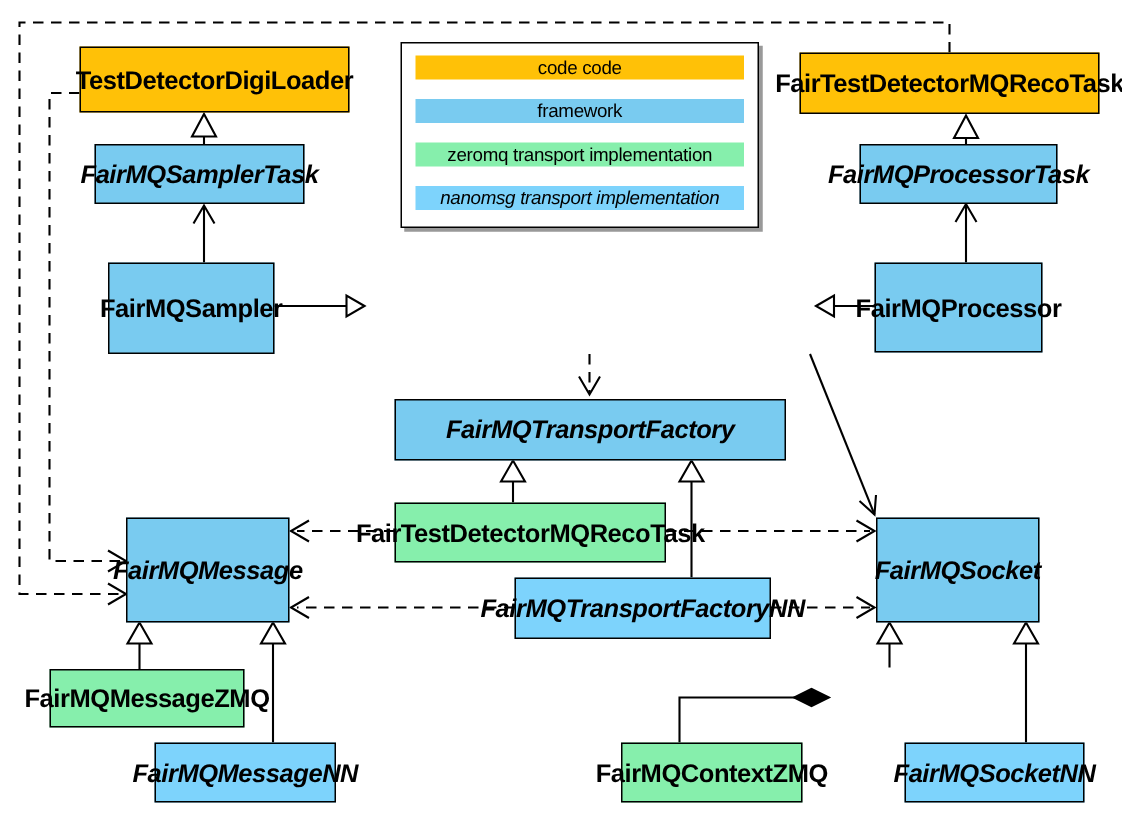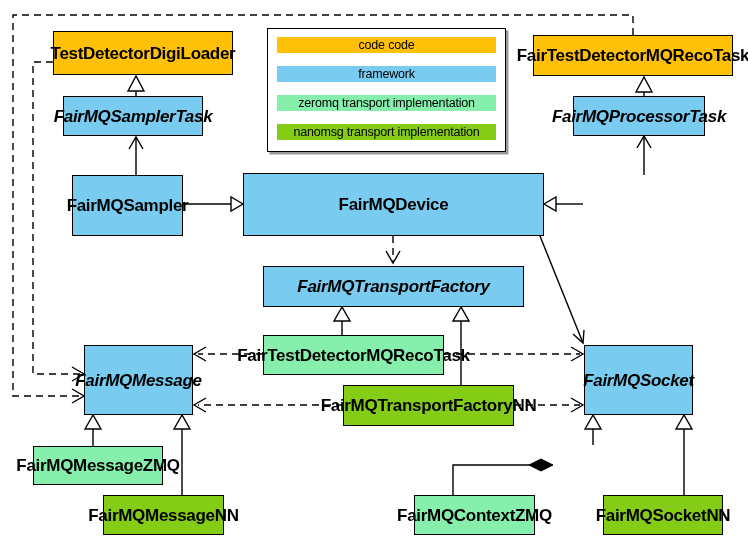--- a/index.html
+++ b/index.html
@@ -11,21 +11,21 @@
   .node {
     position:absolute; box-sizing:border-box; border:1.5px solid #000;
     display:flex; align-items:center; justify-content:center; text-align:center;
     font-weight:bold; font-size:17px; letter-spacing:-0.3px; color:#000;
     white-space:nowrap; line-height:1;
   }
   .abstract { font-style:italic; }
   .c-yellow { background:#FFC107; }
   .c-blue   { background:#79CBF0; }
   .c-red    { background:#86efac; }
-  .c-green  { background:#84cc16; }
+  .c-green  { background:#7dd3fc;font-style:italic; }
   .legend {
     position:absolute; left:267px; top:28px; width:239px; height:124px;
     box-sizing:border-box; background:#fff; border:1.6px solid #000;
     padding:8px 9px; box-shadow:2.5px 2.5px 0 #999;
   }
   .legend-item {
     height:16px; margin-bottom:13px; display:flex; align-items:center; justify-content:center;
     font-size:12.5px; letter-spacing:-0.2px; color:#000; font-weight:normal;
   }
   .legend-item:last-child { margin-bottom:0; }
@@ -151,22 +151,22 @@
   <div class="node c-yellow" style="left:53px;top:31px;width:180px;height:44px">TestDetectorDigiLoader</div>
 
   <div class="node c-yellow" style="left:533px;top:35px;width:200px;height:41px">FairTestDetectorMQRecoTask</div>
 
   <div class="node c-blue abstract" style="left:63px;top:96px;width:140px;height:40px">FairMQSamplerTask</div>
 
   <div class="node c-blue abstract" style="left:573px;top:96px;width:132px;height:40px">FairMQProcessorTask</div>
 
   <div class="node c-blue" style="left:72px;top:175px;width:111px;height:61px">FairMQSampler</div>
 
-  <div class="node c-blue" style="left:243px;top:173px;width:301px;height:63px">FairMQDevice</div>
 
+  <div class="node c-blue" style="left:583px;top:175px;width:112px;height:60px">FairMQProcessor</div>
 
   <div class="node c-blue abstract" style="left:263px;top:266px;width:261px;height:41px">FairMQTransportFactory</div>
 
   <div class="node c-red" style="left:263px;top:335px;width:181px;height:40px">FairTestDetectorMQRecoTask</div>
 
   <div class="node c-green" style="left:343px;top:385px;width:171px;height:41px">FairMQTransportFactoryNN</div>
 
   <div class="node c-blue abstract" style="left:84px;top:345px;width:109px;height:70px">FairMQMessage</div>
 
   <div class="node c-blue abstract" style="left:584px;top:345px;width:109px;height:70px">FairMQSocket</div>

